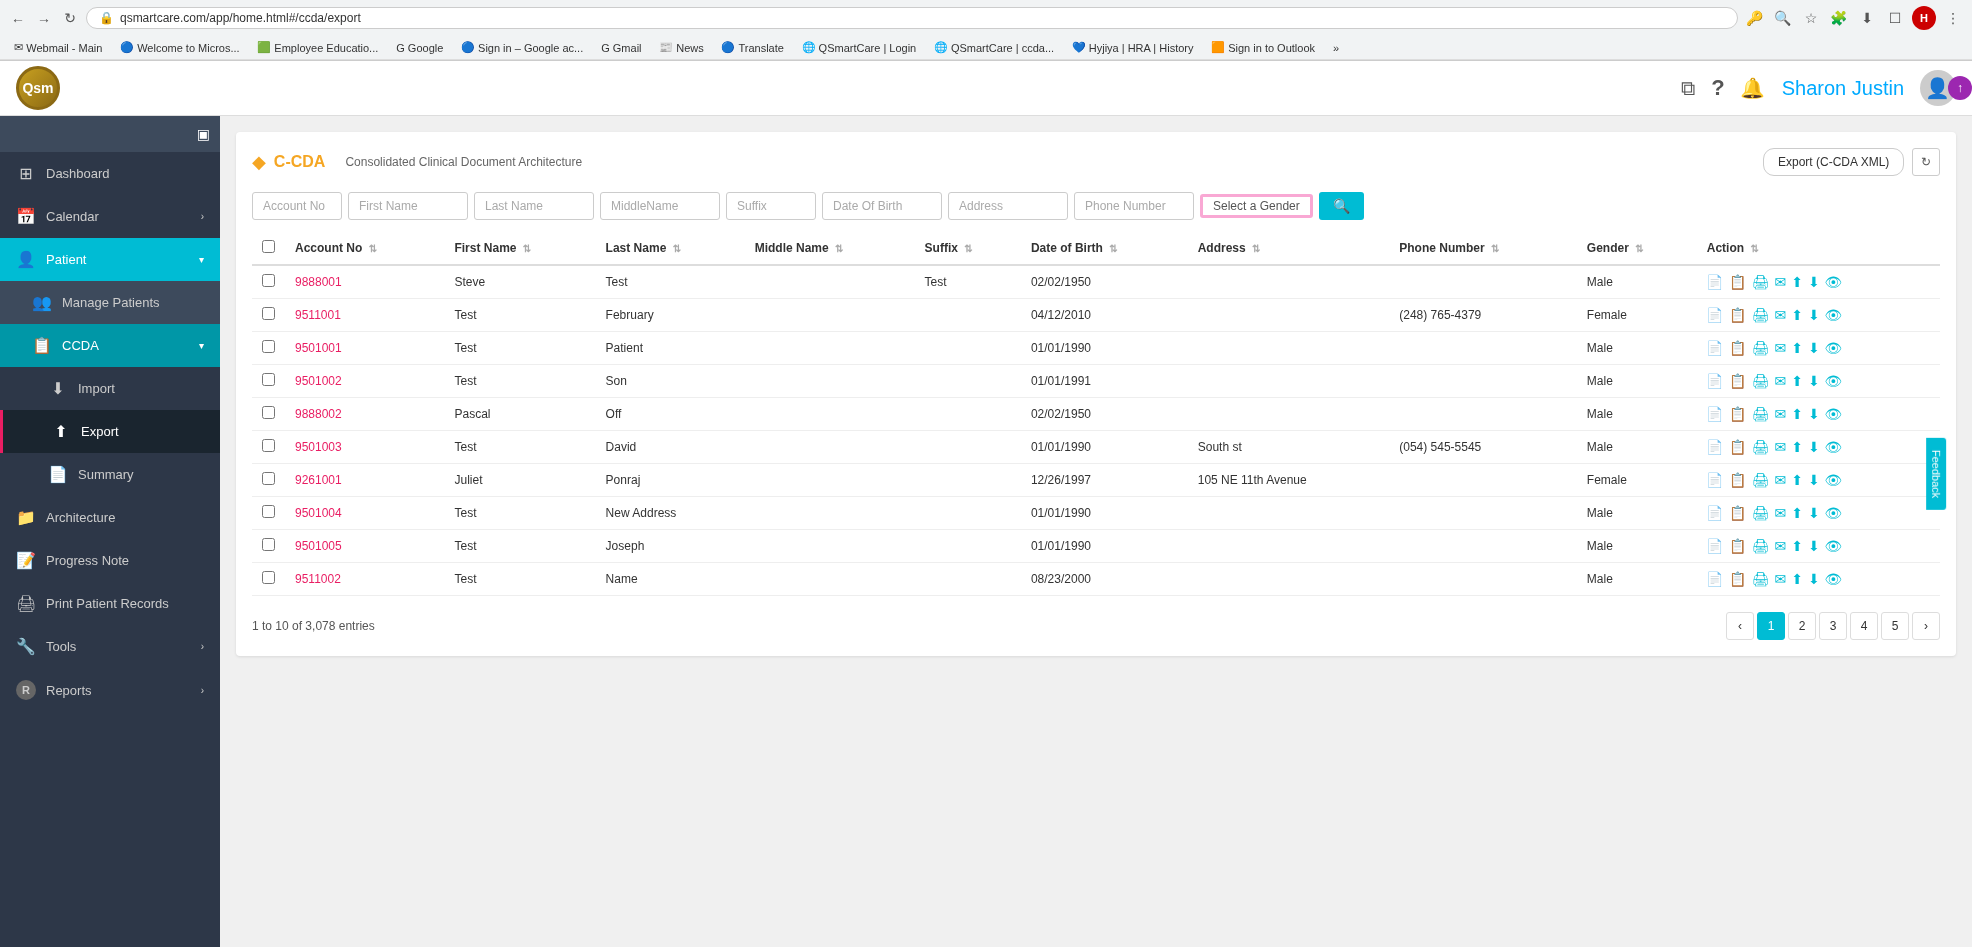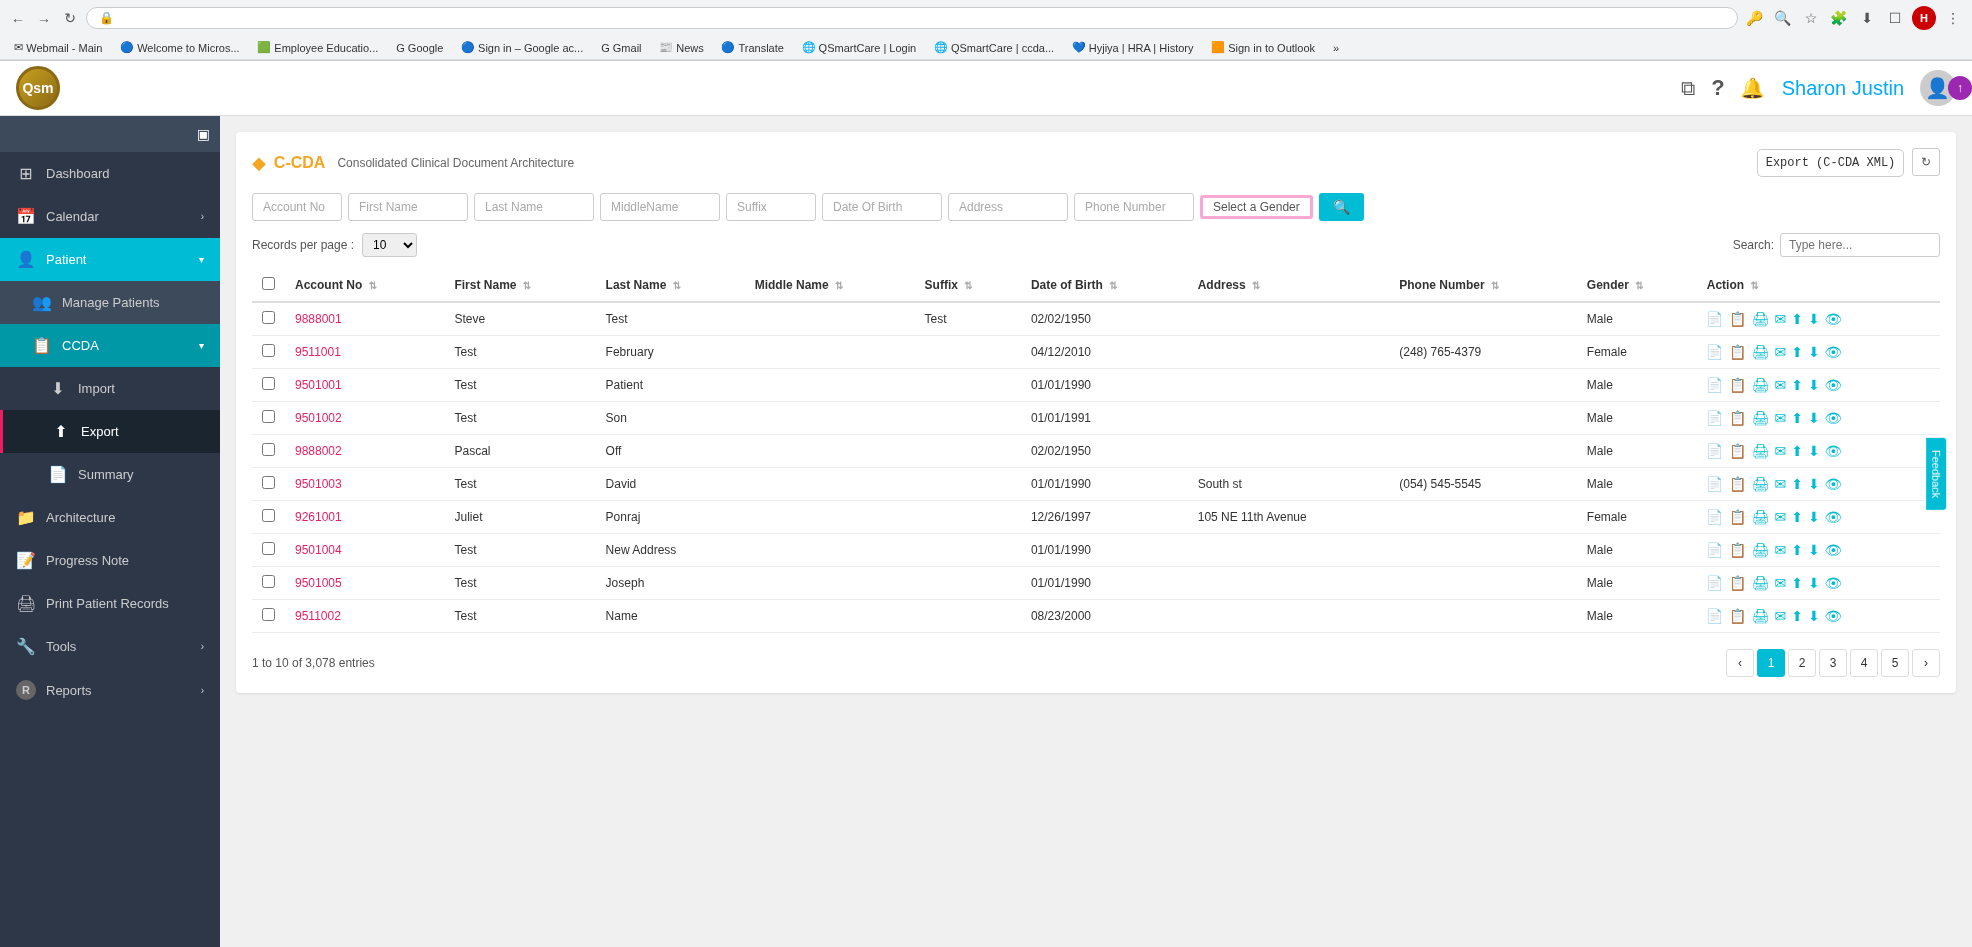--- a/index.html
+++ b/index.html
@@ -90,24 +90,24 @@
     
     .ccda-panel {
       background: white; border-radius: 4px; padding: 16px; box-shadow: 0 1px 3px rgba(0,0,0,0.1);
     }
     .ccda-header {
       display: flex; align-items: center; justify-content: space-between; margin-bottom: 16px;
     }
     .ccda-title { display: flex; align-items: center; gap: 8px; }
     .ccda-icon { color: #f5a623; font-size: 18px; }
     .ccda-title-text { font-size: 16px; font-weight: bold; color: #f5a623; }
-    .ccda-subtitle { font-size: 12px; color: #666; margin-left: 4px; }
+    .ccda-subtitle { font-size: 12px; color: #666; margin-left: 12px; }
     .export-btn {
-      background: white; border: 1px solid #ccc; padding: 6px 8px; border-radius: 5px;
-      cursor: pointer; font-size: 12px; color: #333; font-family: Liberation Mono, monospace;
+      background: white; border: 1px solid #ccc; padding: 6px 14px; border-radius: 11px;
+      cursor: pointer; font-size: 12px; color: #333;
     }
     .refresh-btn {
       background: none; border: 1px solid #ccc; padding: 6px 8px; border-radius: 3px;
       cursor: pointer; font-size: 12px; color: #555; margin-left: 4px;
     }
 
     
     .filter-row {
       display: flex; gap: 6px; margin-bottom: 12px; align-items: center;
     }
@@ -182,20 +182,21 @@
 </head>
 <body>
 
 <div class="browser-chrome">
   <div class="browser-toolbar">
     <button class="browser-btn">←</button>
     <button class="browser-btn">→</button>
     <button class="browser-btn">↻</button>
     <div class="address-bar">
       <span style="color:#555; font-size:12px;">🔒</span>
+      <span class="address-bar-url">qsmartcare.com/app/home.html#/ccda/export</span>
     </div>
     <div class="browser-icons">
       <button class="browser-icon-btn">🔑</button>
       <button class="browser-icon-btn">🔍</button>
       <button class="browser-icon-btn">☆</button>
       <button class="browser-icon-btn">🧩</button>
       <button class="browser-icon-btn">⬇</button>
       <button class="browser-icon-btn">☐</button>
       <div style="width:24px;height:24px;border-radius:50%;background:#c00;display:flex;align-items:center;justify-content:center;color:white;font-size:11px;font-weight:bold;">H</div>
       <button class="browser-icon-btn">⋮</button>
@@ -333,35 +334,20 @@
         <input class="filter-input filter-input-md" placeholder="Address" style="">
         <input class="filter-input filter-input-md" placeholder="Phone Number" style="">
         <select class="filter-select">
           <option value="">Select a Gender</option>
           <option>Male</option>
           <option>Female</option>
         </select>
         <button class="search-btn">🔍</button>
       </div>
 
-      <div class="records-row">
-        <div class="records-left">
-          <span>Records per page :</span>
-          <select class="records-select">
-            <option>10</option>
-            <option>25</option>
-            <option>50</option>
-            <option>100</option>
-          </select>
-        </div>
-        <div class="search-right">
-          <span>Search:</span>
-          <input type="text" placeholder="Type here..." style="">
-        </div>
-      </div>
 
       <table class="data-table">
         <thead>
           <tr>
             <th class="checkbox-col">
               <input type="checkbox" style="">
             </th>
             <th>Account No <span class="sort-icon">⇅</span></th>
             <th>First Name <span class="sort-icon">⇅</span></th>
             <th>Last Name <span class="sort-icon">⇅</span></th>

